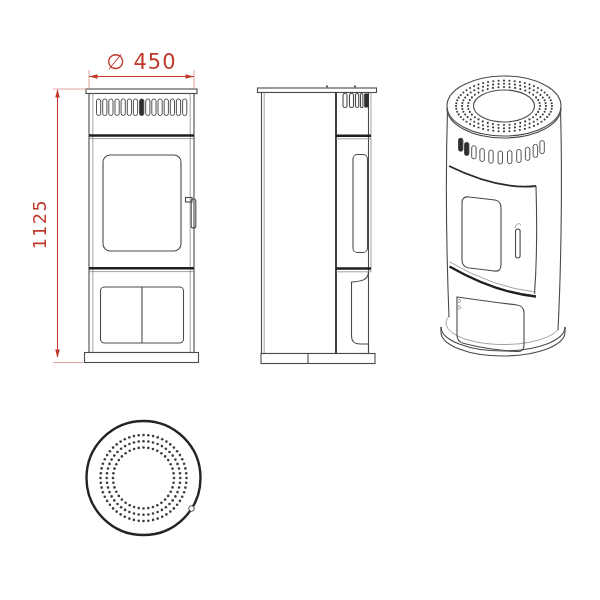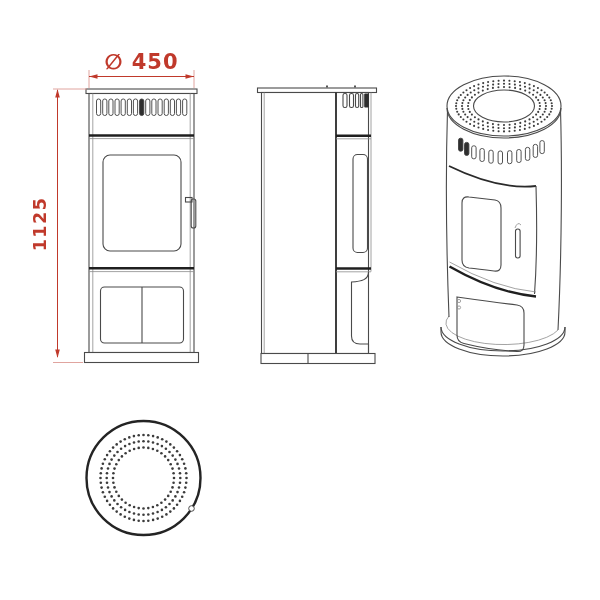--- a/index.html
+++ b/index.html
@@ -1,17 +1,17 @@
 <!DOCTYPE html>
 <html><head>
 <meta charset="utf-8">
 <style>
   html,body{margin:0;padding:0;background:#ffffff;}
   .stage{width:600px;height:600px;position:relative;background:#ffffff;overflow:hidden;
-         font-family:"Liberation Sans", sans-serif;font-weight:bold;}
+         font-family:"Liberation Sans", sans-serif;}
   svg{position:absolute;left:0;top:0;}
   .ln   {stroke:#4a4a4a;stroke-width:1.1;fill:none;}
   .lnthin{stroke:#8c8c8c;stroke-width:0.8;fill:none;}
   .lnheavy{stroke:#1f1f1f;stroke-width:2.4;fill:none;}
   .lnmed{stroke:#2a2a2a;stroke-width:1.8;fill:none;}
   .dim  {stroke:#c0392b;stroke-width:1;fill:none;}
   .dimext{stroke:#dd9a94;stroke-width:0.9;fill:none;}
   .dimarrow{fill:#c0392b;stroke:none;}
   .dim-text{fill:#c0392b;font-family:"DejaVu Sans", sans-serif;font-size:21px;letter-spacing:1px;}
   .dim-text-v{fill:#c0392b;font-family:"DejaVu Sans", sans-serif;font-size:17.5px;letter-spacing:1.5px;}

